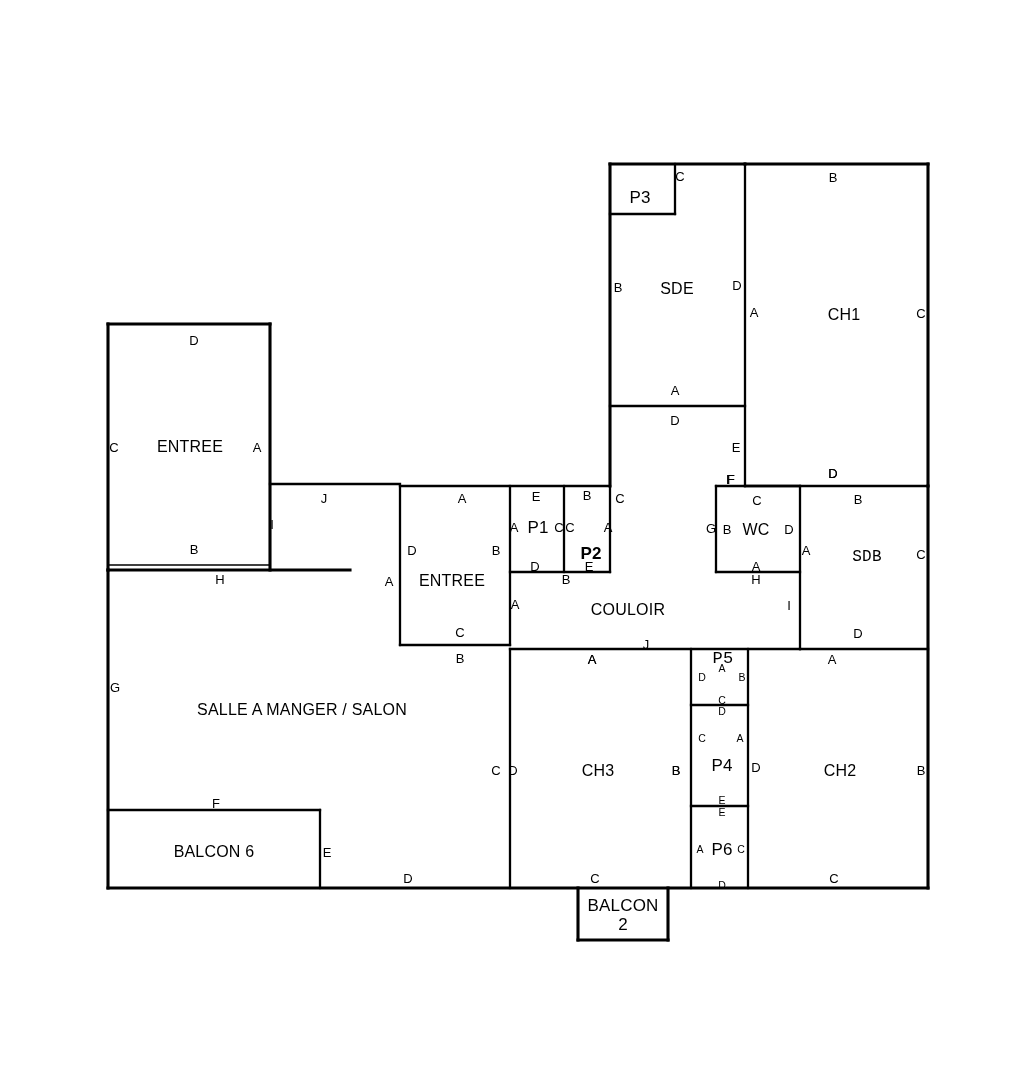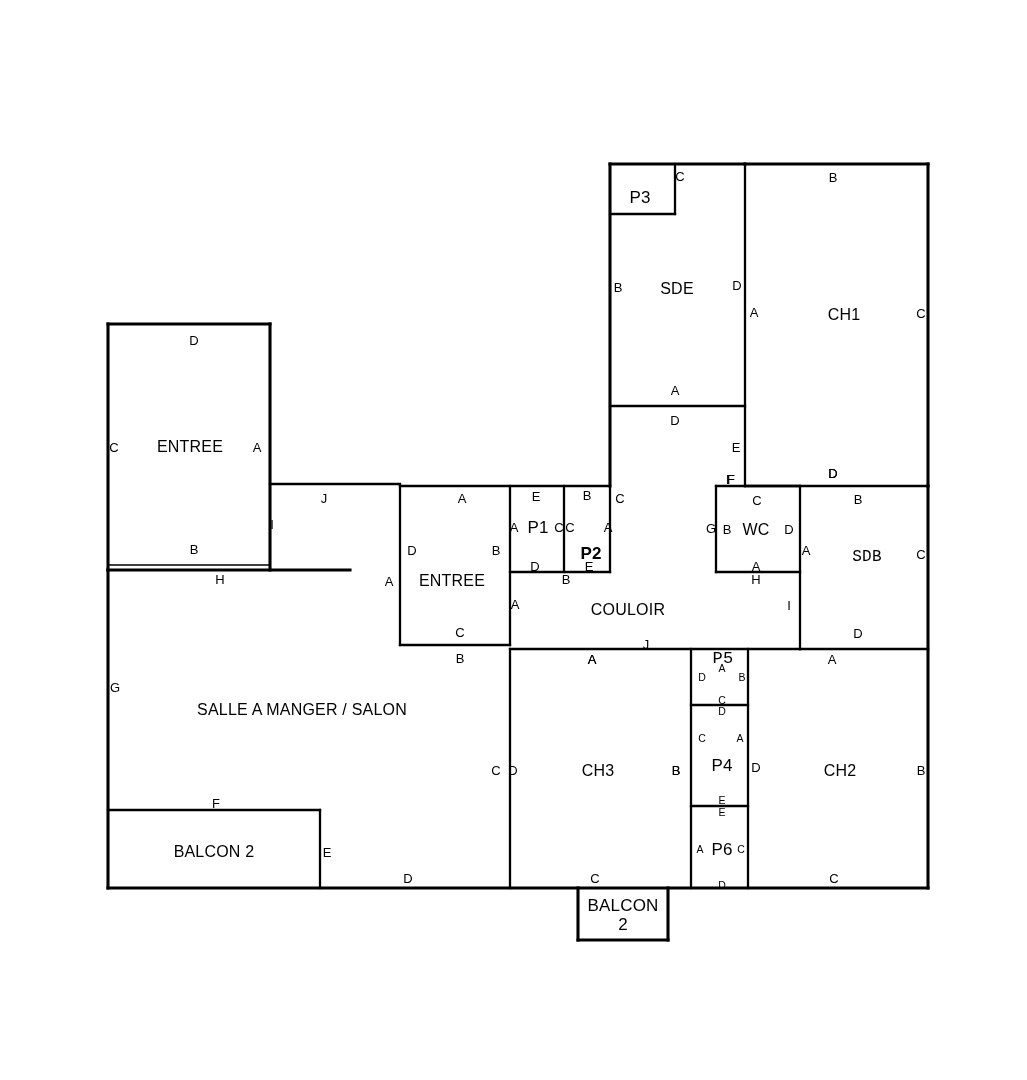--- a/index.html
+++ b/index.html
@@ -119,21 +119,21 @@
       <div class="room-label" style="left: 190px; top: 447px;">ENTREE</div>
       <div class="room-label" style="left: 677px; top: 289px;">SDE</div>
       <div class="room-label" style="left: 844px; top: 315px;">CH1</div>
       <div class="room-label" style="left: 452px; top: 581px;">ENTREE</div>
       <div class="room-label" style="left: 620px; top: 610px; margin-left: 8px;">COULOIR</div>
       <div class="room-label" style="left: 756px; top: 530px;">WC</div>
       <div class="room-label" style="left: 867px; top: 557px; font-family: Liberation Mono, monospace;">SDB</div>
       <div class="room-label" style="left: 302px; top: 710px;">SALLE A MANGER / SALON</div>
       <div class="room-label" style="left: 598px; top: 771px;">CH3</div>
       <div class="room-label" style="left: 840px; top: 771px;">CH2</div>
-      <div class="room-label" style="left: 214px; top: 852px;">BALCON 2</div>
+      <div class="room-label" style="left: 214px; top: 852px;">BALCON 6</div>
       <div class="room-label small" style="left: 538px; top: 528px;">P1</div>
       <div class="room-label small" style="left: 591px; top: 554px; font-weight: bold;">P2</div>
       <div class="room-label small" style="left: 640px; top: 198px;">P3</div>
       <div class="room-label small" style="left: 722px; top: 766px;">P4</div>
       <div class="room-label small" style="left: 723px; top: 658px; font-family: Liberation Mono, monospace;">P5</div>
       <div class="room-label small" style="left: 722px; top: 850px;">P6</div>
       <div class="room-label two-line small" style="left: 623px; top: 915px;">
         <div>BALCON</div>
         <div>2</div>
       </div>

